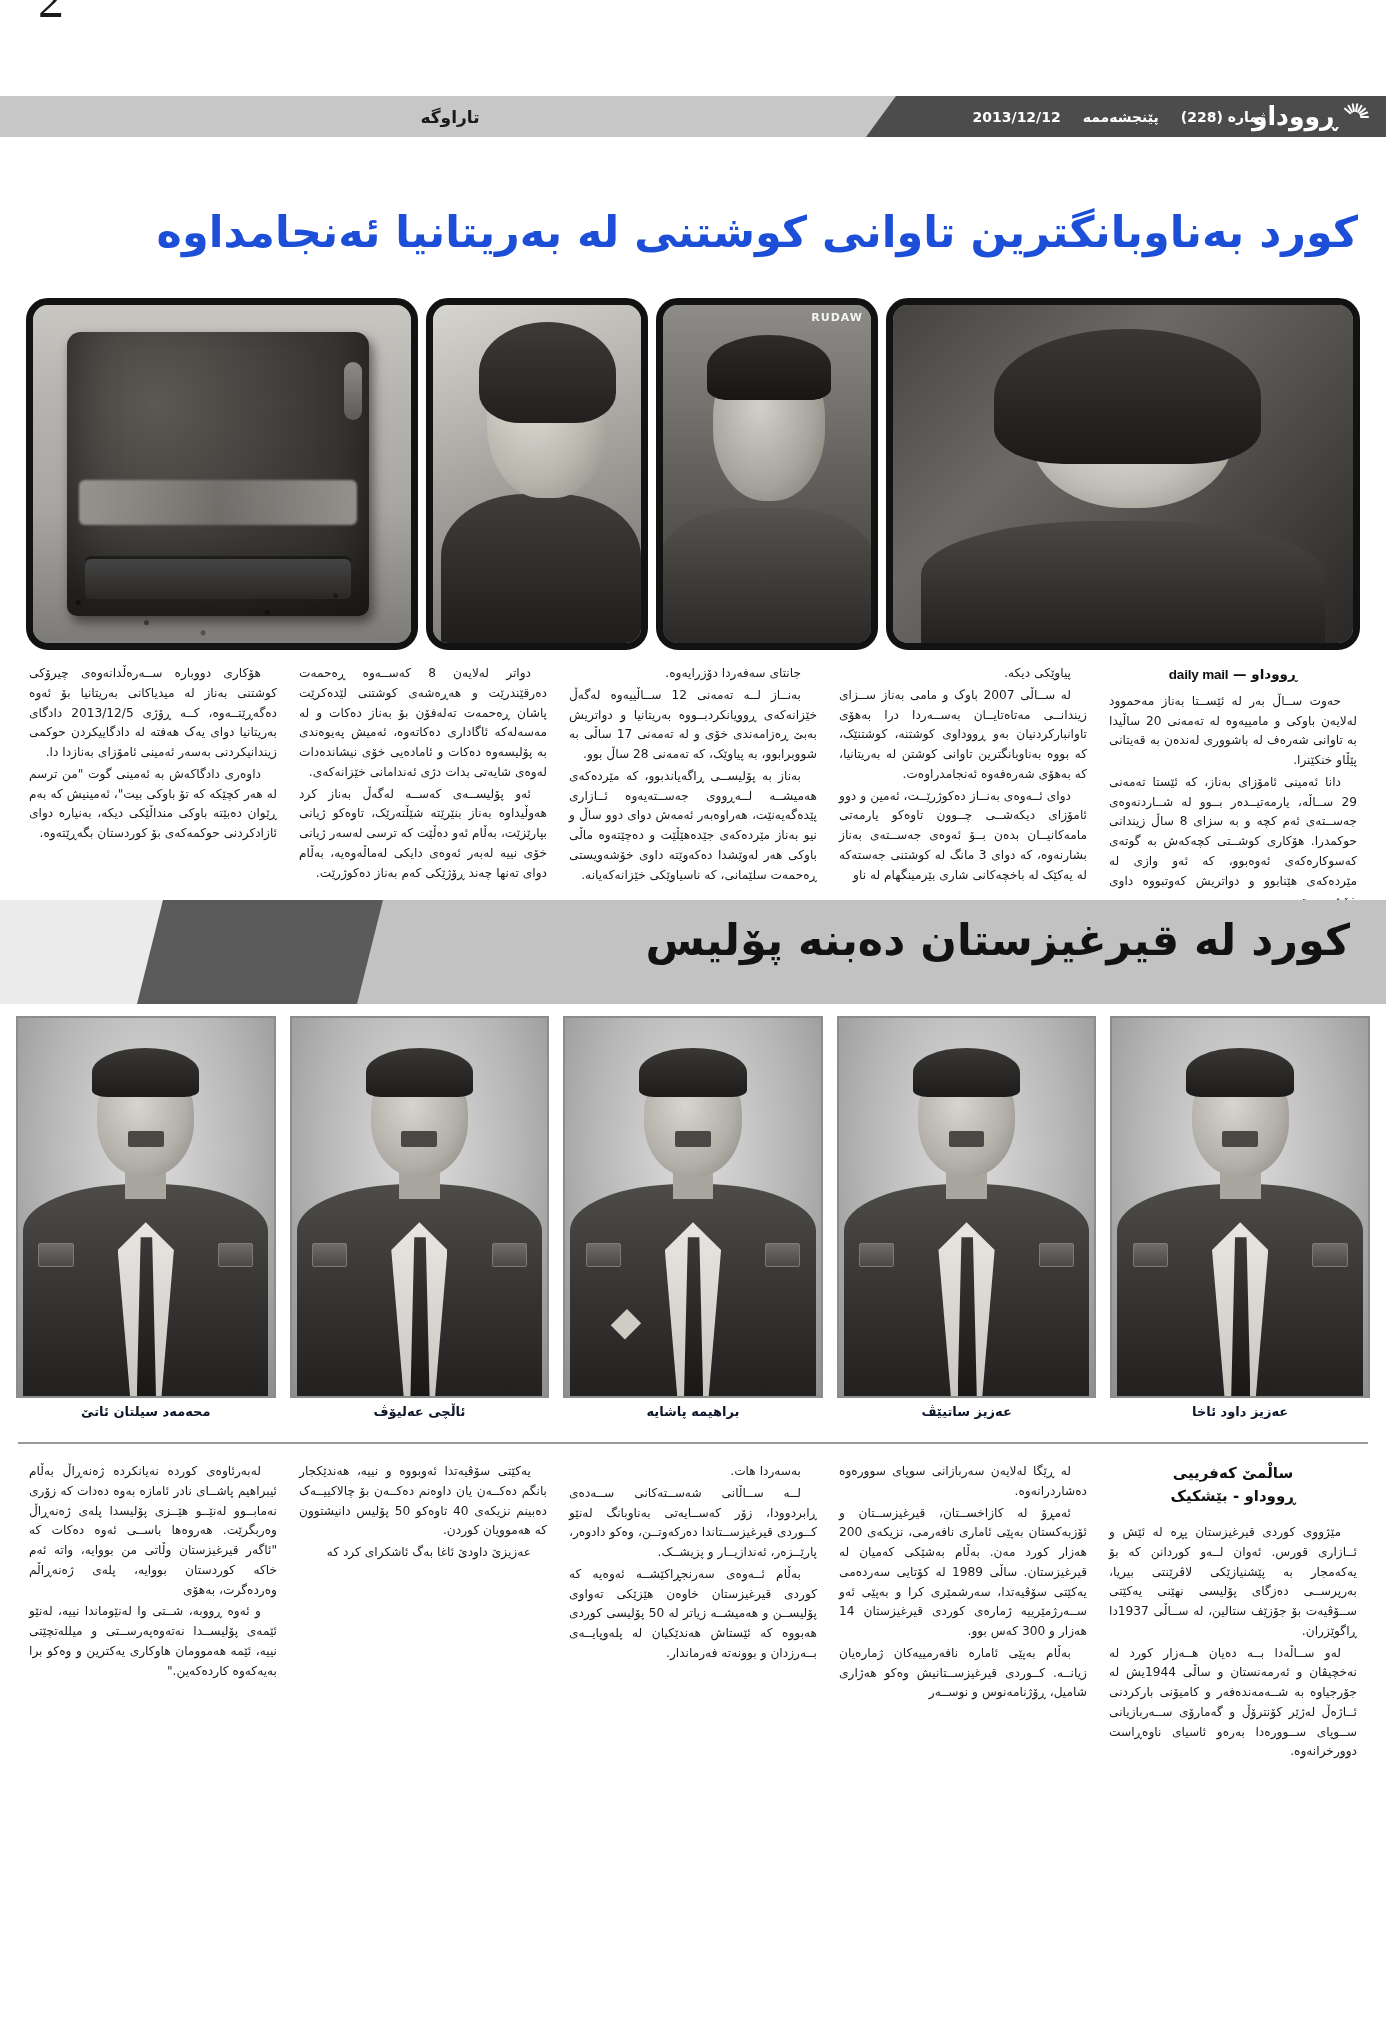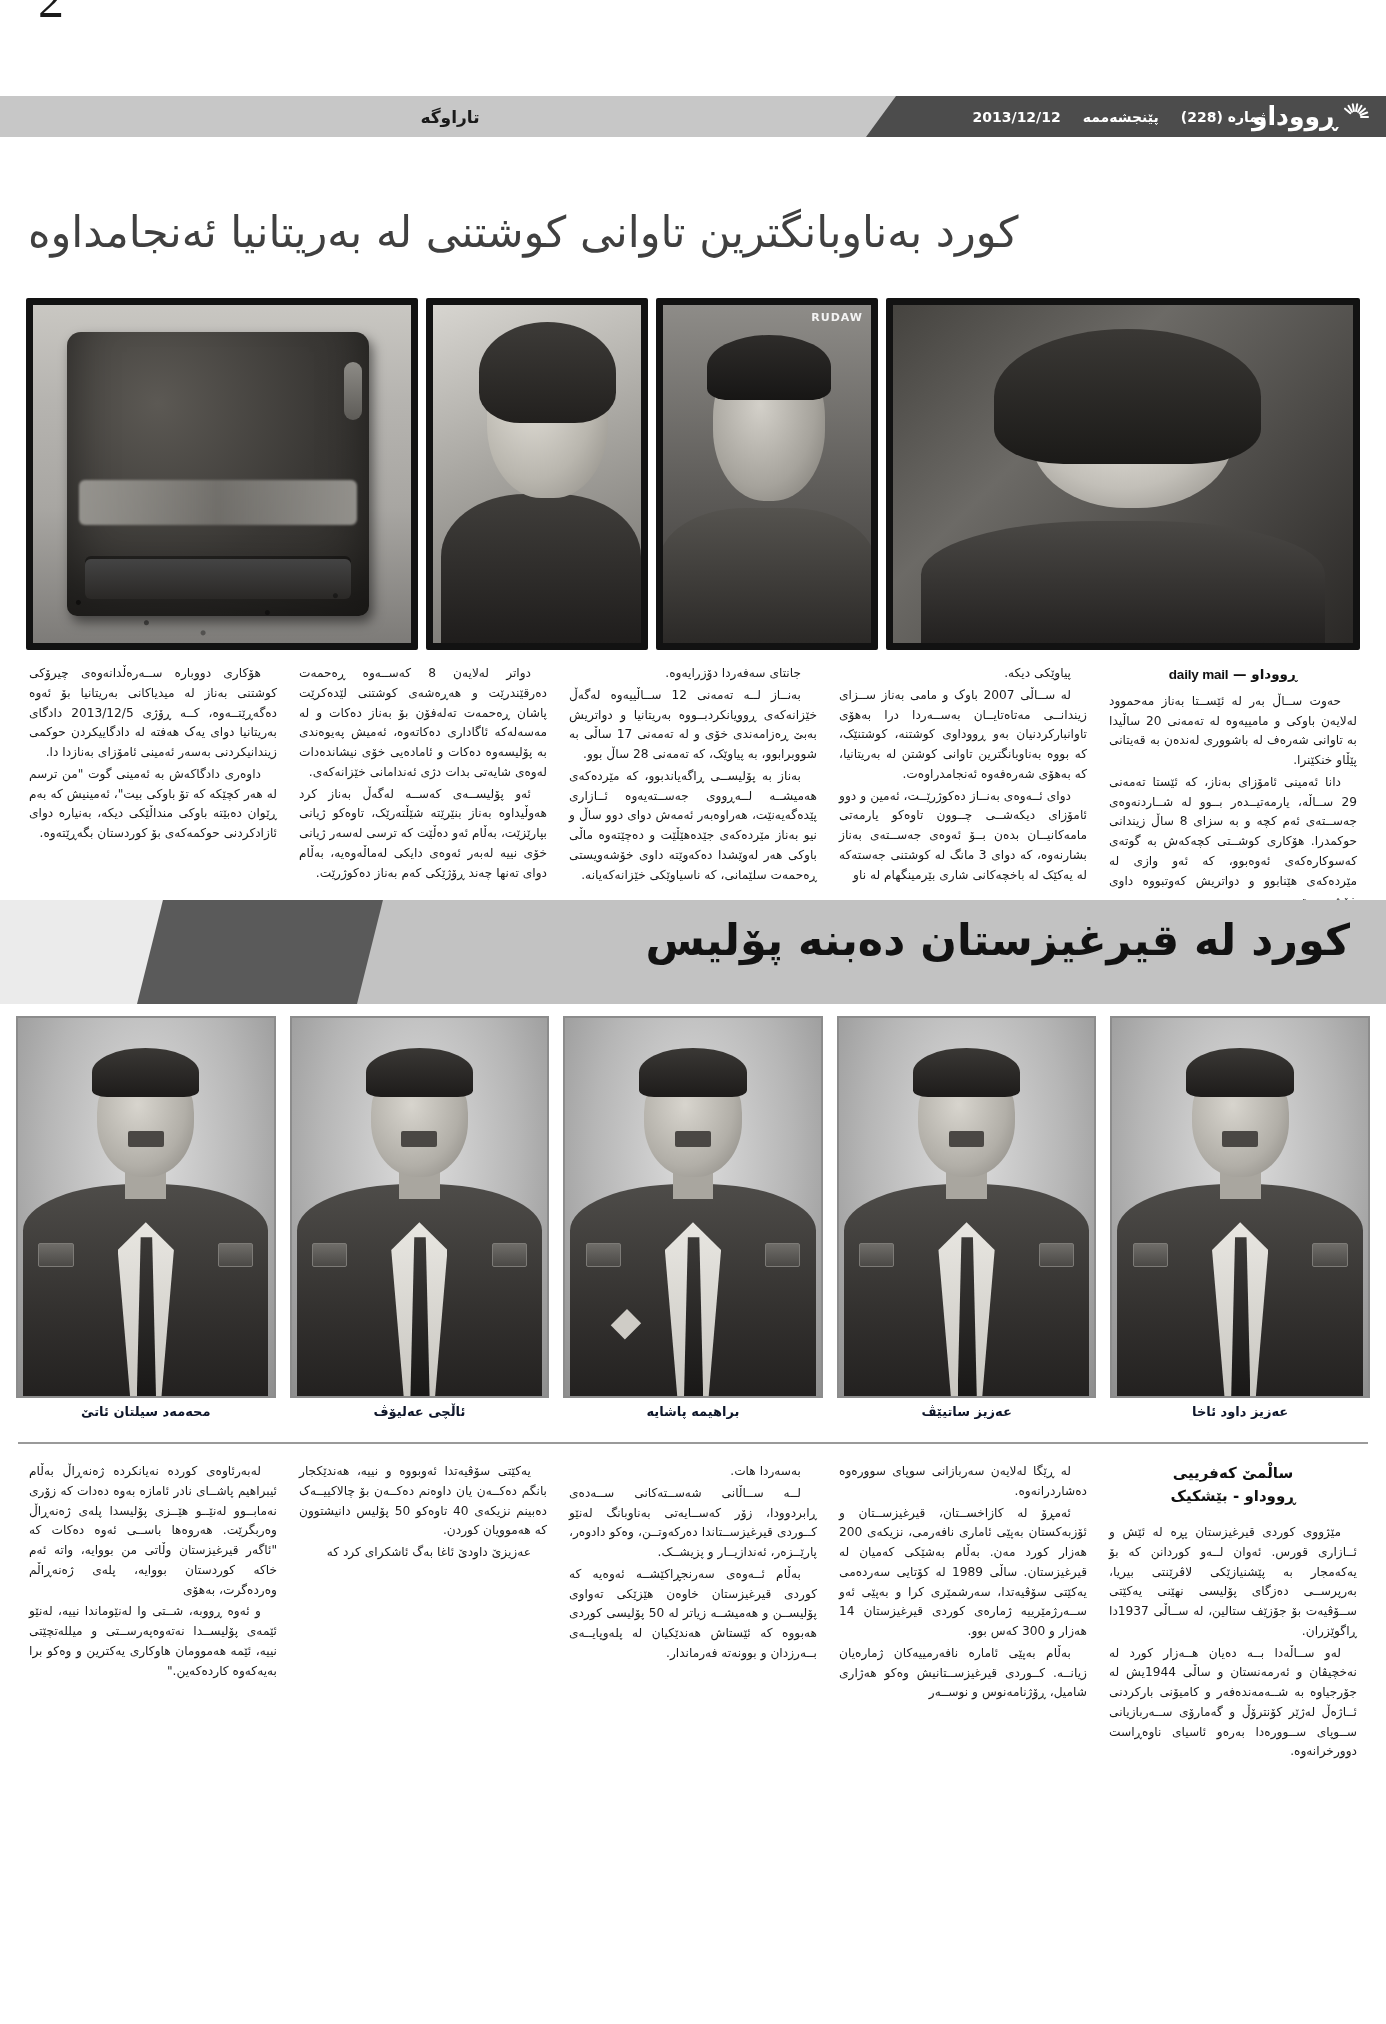--- a/index.html
+++ b/index.html
@@ -135,44 +135,44 @@
     transform-origin: 1px 14px;
     border-radius: 1px;
   }
 
   
   .headline-1 {
     position: absolute;
     left: 28px;
     top: 207px;
     width: 1330px;
-    text-align: left;
+    text-align: right;
     direction: rtl;
     font-size: 43px;
-    font-weight: normal;
-    color: #404040;
+    font-weight: bold;
+    color: #1d4ed8;
     letter-spacing: 0px;
     line-height: 1.18;
     white-space: nowrap;
   }
 
   
   .photo-row-top {
     position: absolute;
     left: 26px;
     top: 298px;
     width: 1334px;
     height: 352px;
     display: flex;
     gap: 8px;
   }
   .photo {
     position: relative;
     border: 7px solid #121212;
-    border-radius: 2px;
+    border-radius: 22px;
     overflow: hidden;
     background: #9a9a9a;
   }
   .photo .ph-inner {
     position: absolute;
     inset: 0;
   }
 
   
   .ph-suitcase { flex: 0 0 378px; }

